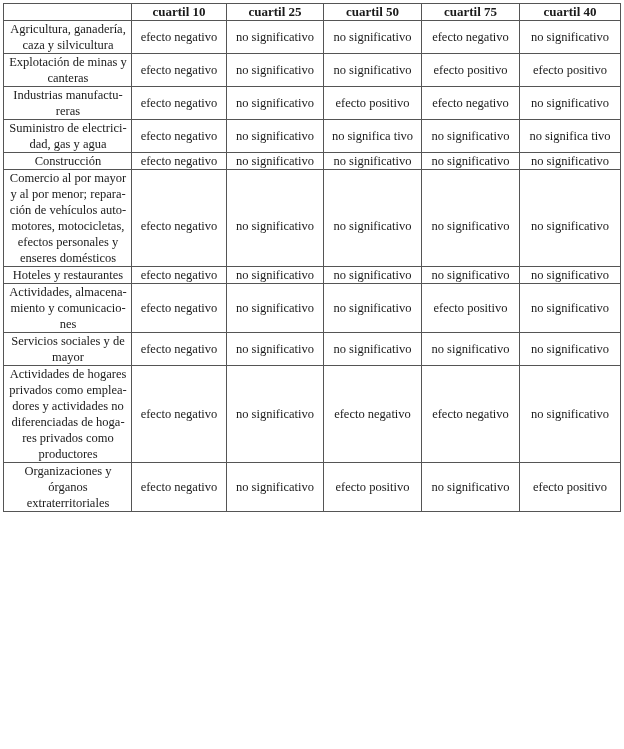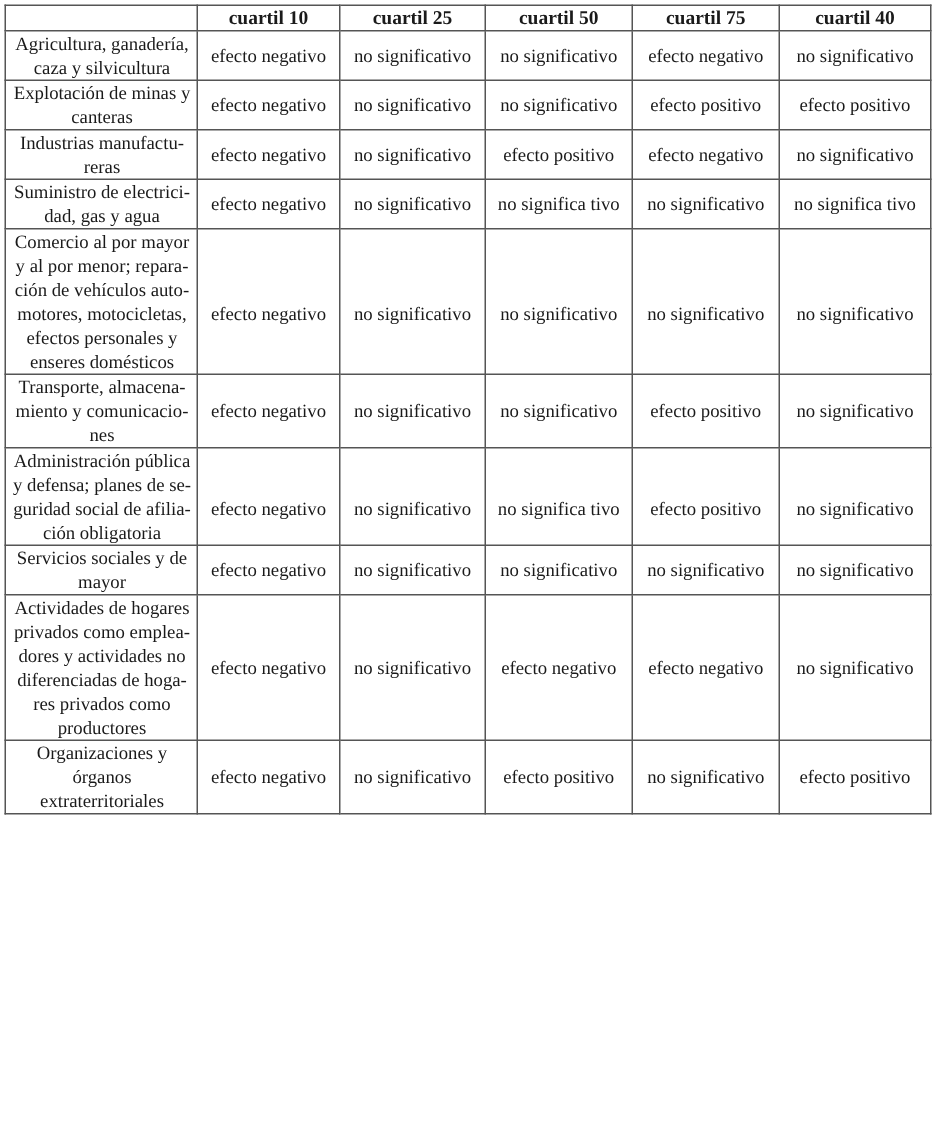--- a/index.html
+++ b/index.html
@@ -110,50 +110,58 @@
 
     <tr style="height:18px">
       <td class="sector">Suministro de electrici-dad, gas y agua</td>
       <td class="val top">efecto negativo</td>
       <td class="val top">no significativo</td>
       <td class="val top">no significa tivo</td>
       <td class="val top">no significativo</td>
       <td class="val top">no significa tivo</td>
     </tr>
 
+    <tr style="height:16px">
+      <td class="sector">Construcción</td>
+      <td class="val">efecto negativo</td>
+      <td class="val">no significativo</td>
+      <td class="val">no significativo</td>
+      <td class="val">no significativo</td>
+      <td class="val">no significativo</td>
+    </tr>
 
     <tr style="height:96px">
       <td class="sector">Comercio al por mayor y al por menor; repara-ción de vehículos auto-motores, motocicletas, efectos personales y enseres domésticos</td>
       <td class="val top" style="padding-top:16px">efecto negativo</td>
       <td class="val top" style="padding-top:16px">no significativo</td>
       <td class="val top" style="padding-top:16px">no significativo</td>
       <td class="val top" style="padding-top:16px">no significativo</td>
       <td class="val top" style="padding-top:16px">no significativo</td>
     </tr>
 
+    <tr style="height:16px">
+      <td class="sector">Hoteles y restaurantes</td>
+      <td class="val">efecto negativo</td>
+      <td class="val">no significativo</td>
+      <td class="val">no significativo</td>
+      <td class="val">no significativo</td>
+      <td class="val">no significativo</td>
+    </tr>
 
     <tr style="height:48px">
-      <td class="sector">Transporte, almacena-miento y comunicacio-nes</td>
+      <td class="sector">Actividades, almacena-miento y comunicacio-nes</td>
       <td class="val">efecto negativo</td>
       <td class="val">no significativo</td>
       <td class="val">no significativo</td>
       <td class="val">efecto positivo</td>
       <td class="val">no significativo</td>
     </tr>
 
 
 
-    <tr style="height:64px">
-      <td class="sector">Administración pública y defensa; planes de se-guridad social de afilia-ción obligatoria</td>
-      <td class="val top" style="padding-top:16px">efecto negativo</td>
-      <td class="val top" style="padding-top:16px">no significativo</td>
-      <td class="val top" style="padding-top:16px">no significa tivo</td>
-      <td class="val top" style="padding-top:16px">efecto positivo</td>
-      <td class="val top" style="padding-top:16px">no significativo</td>
-    </tr>
 
 
     <tr style="height:32px">
       <td class="sector">Servicios sociales y de mayor</td>
       <td class="val top">efecto negativo</td>
       <td class="val top">no significativo</td>
       <td class="val top">no significativo</td>
       <td class="val top">no significativo</td>
       <td class="val top">no significativo</td>
     </tr>

